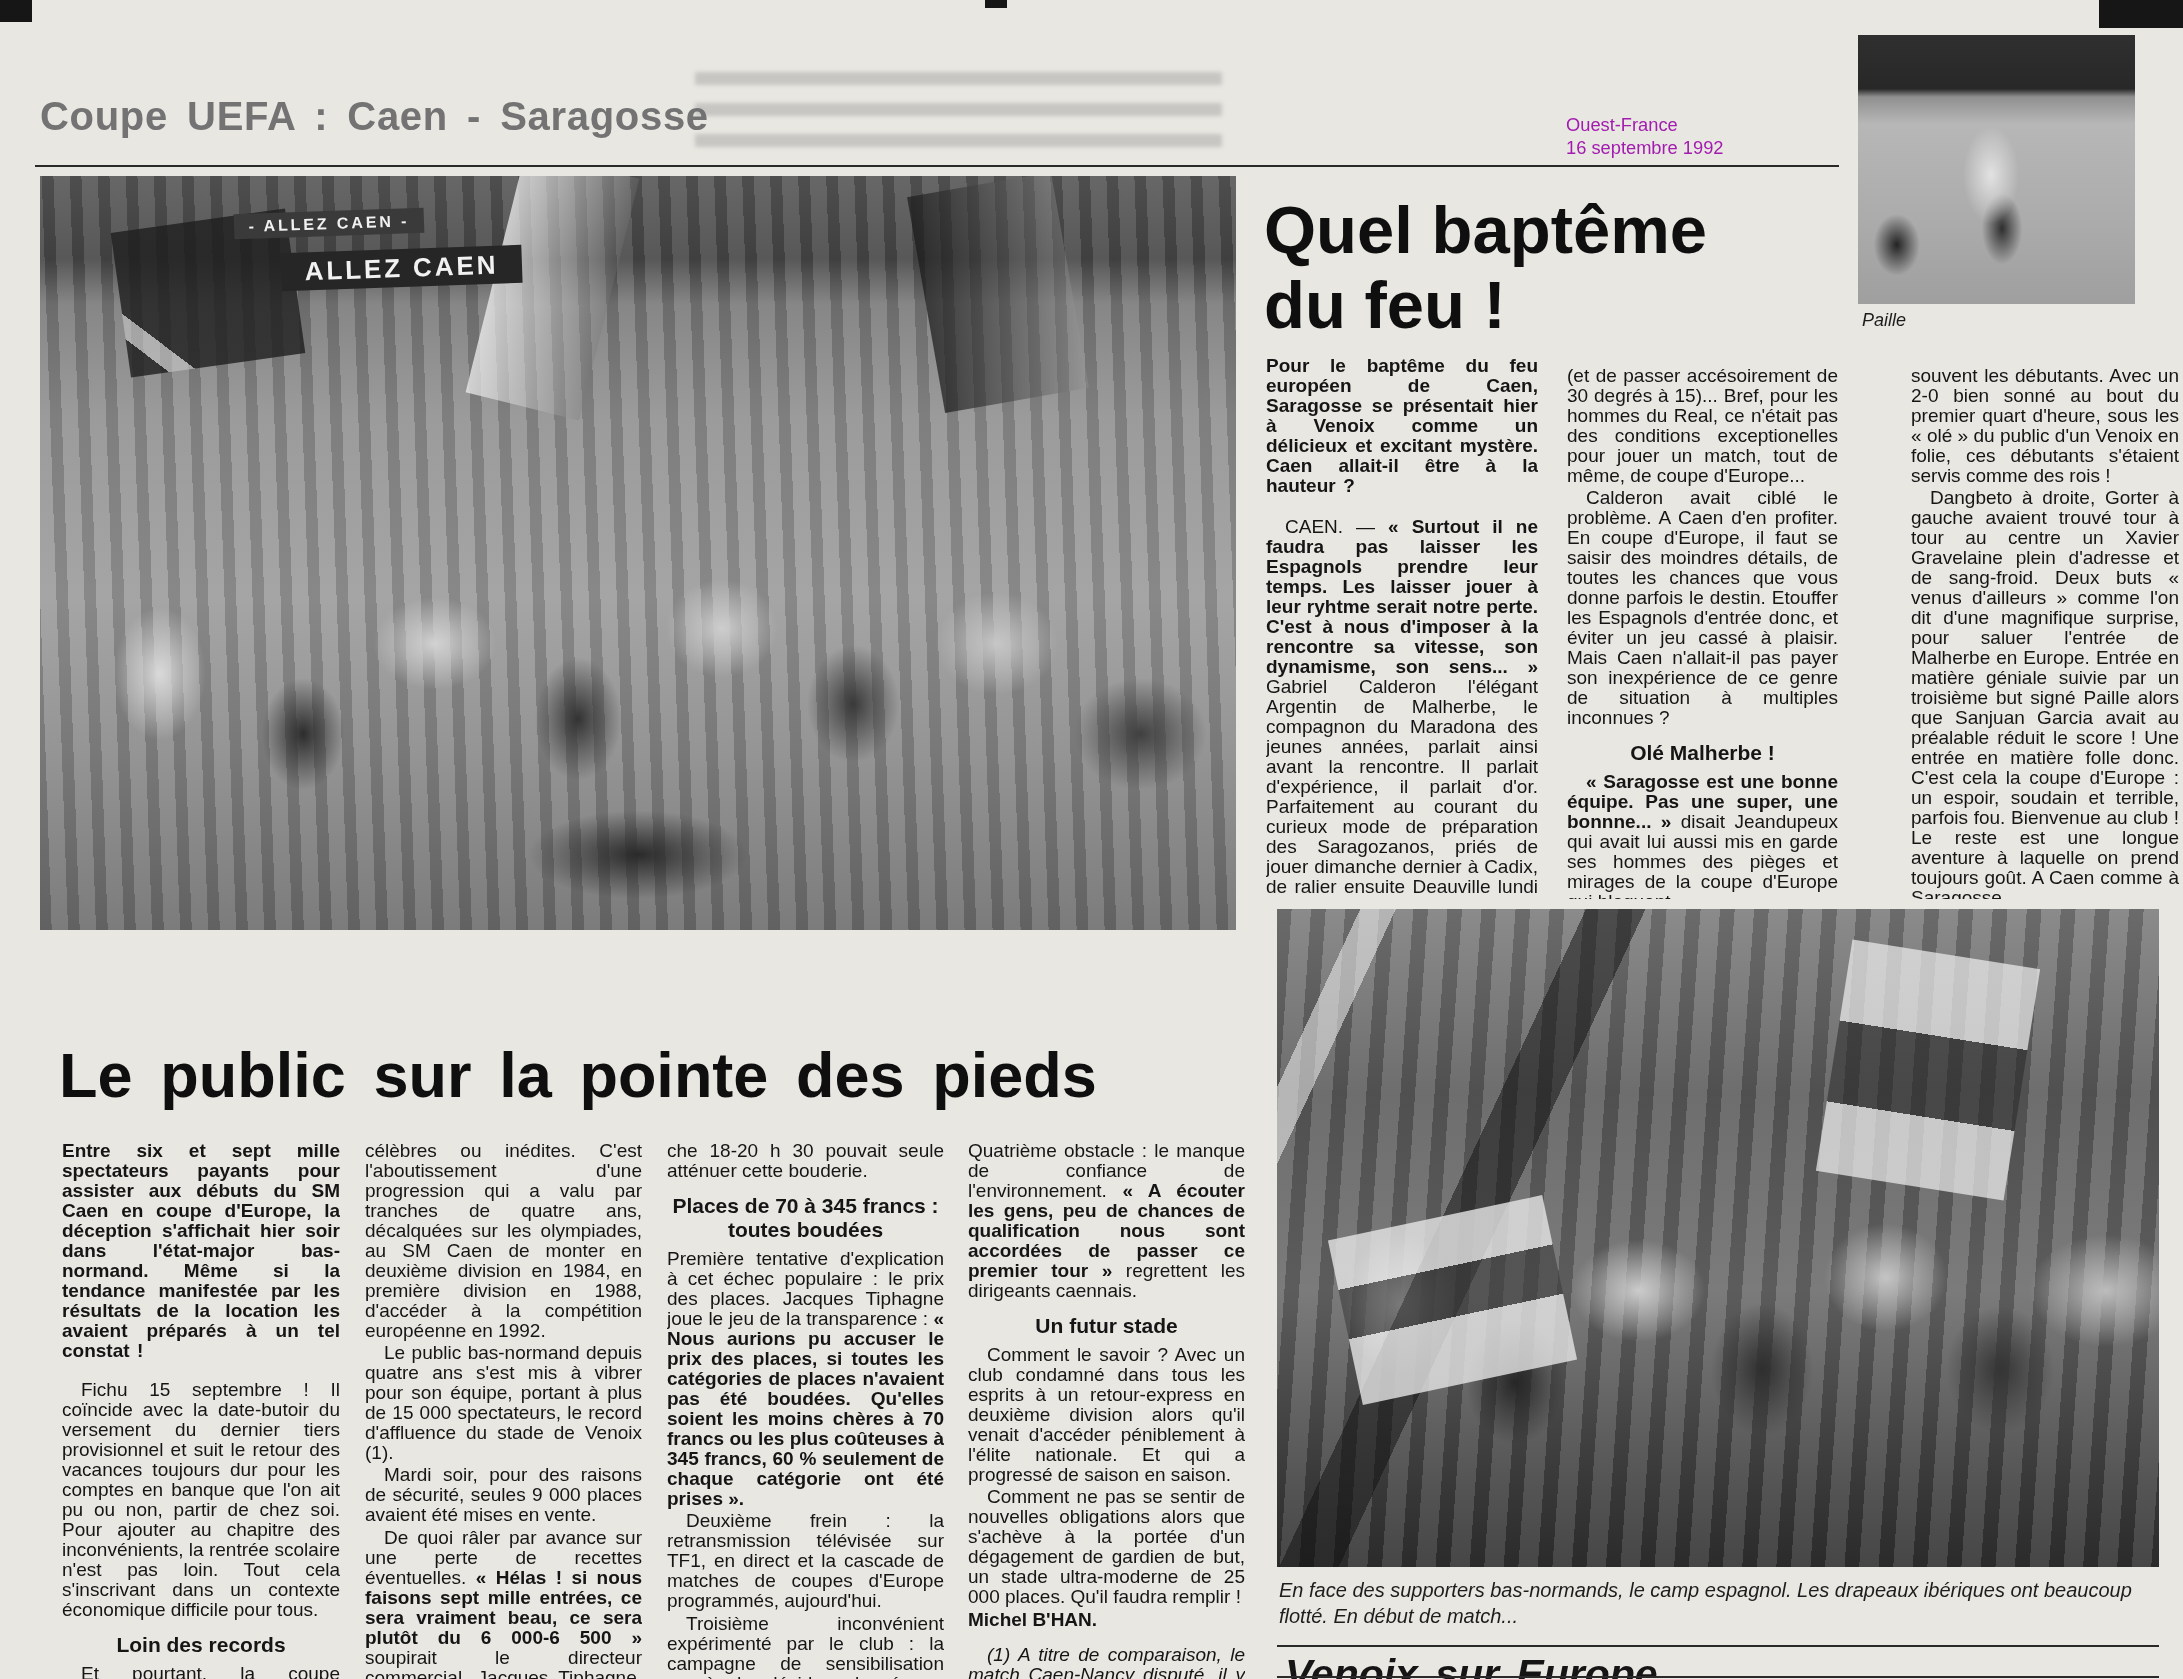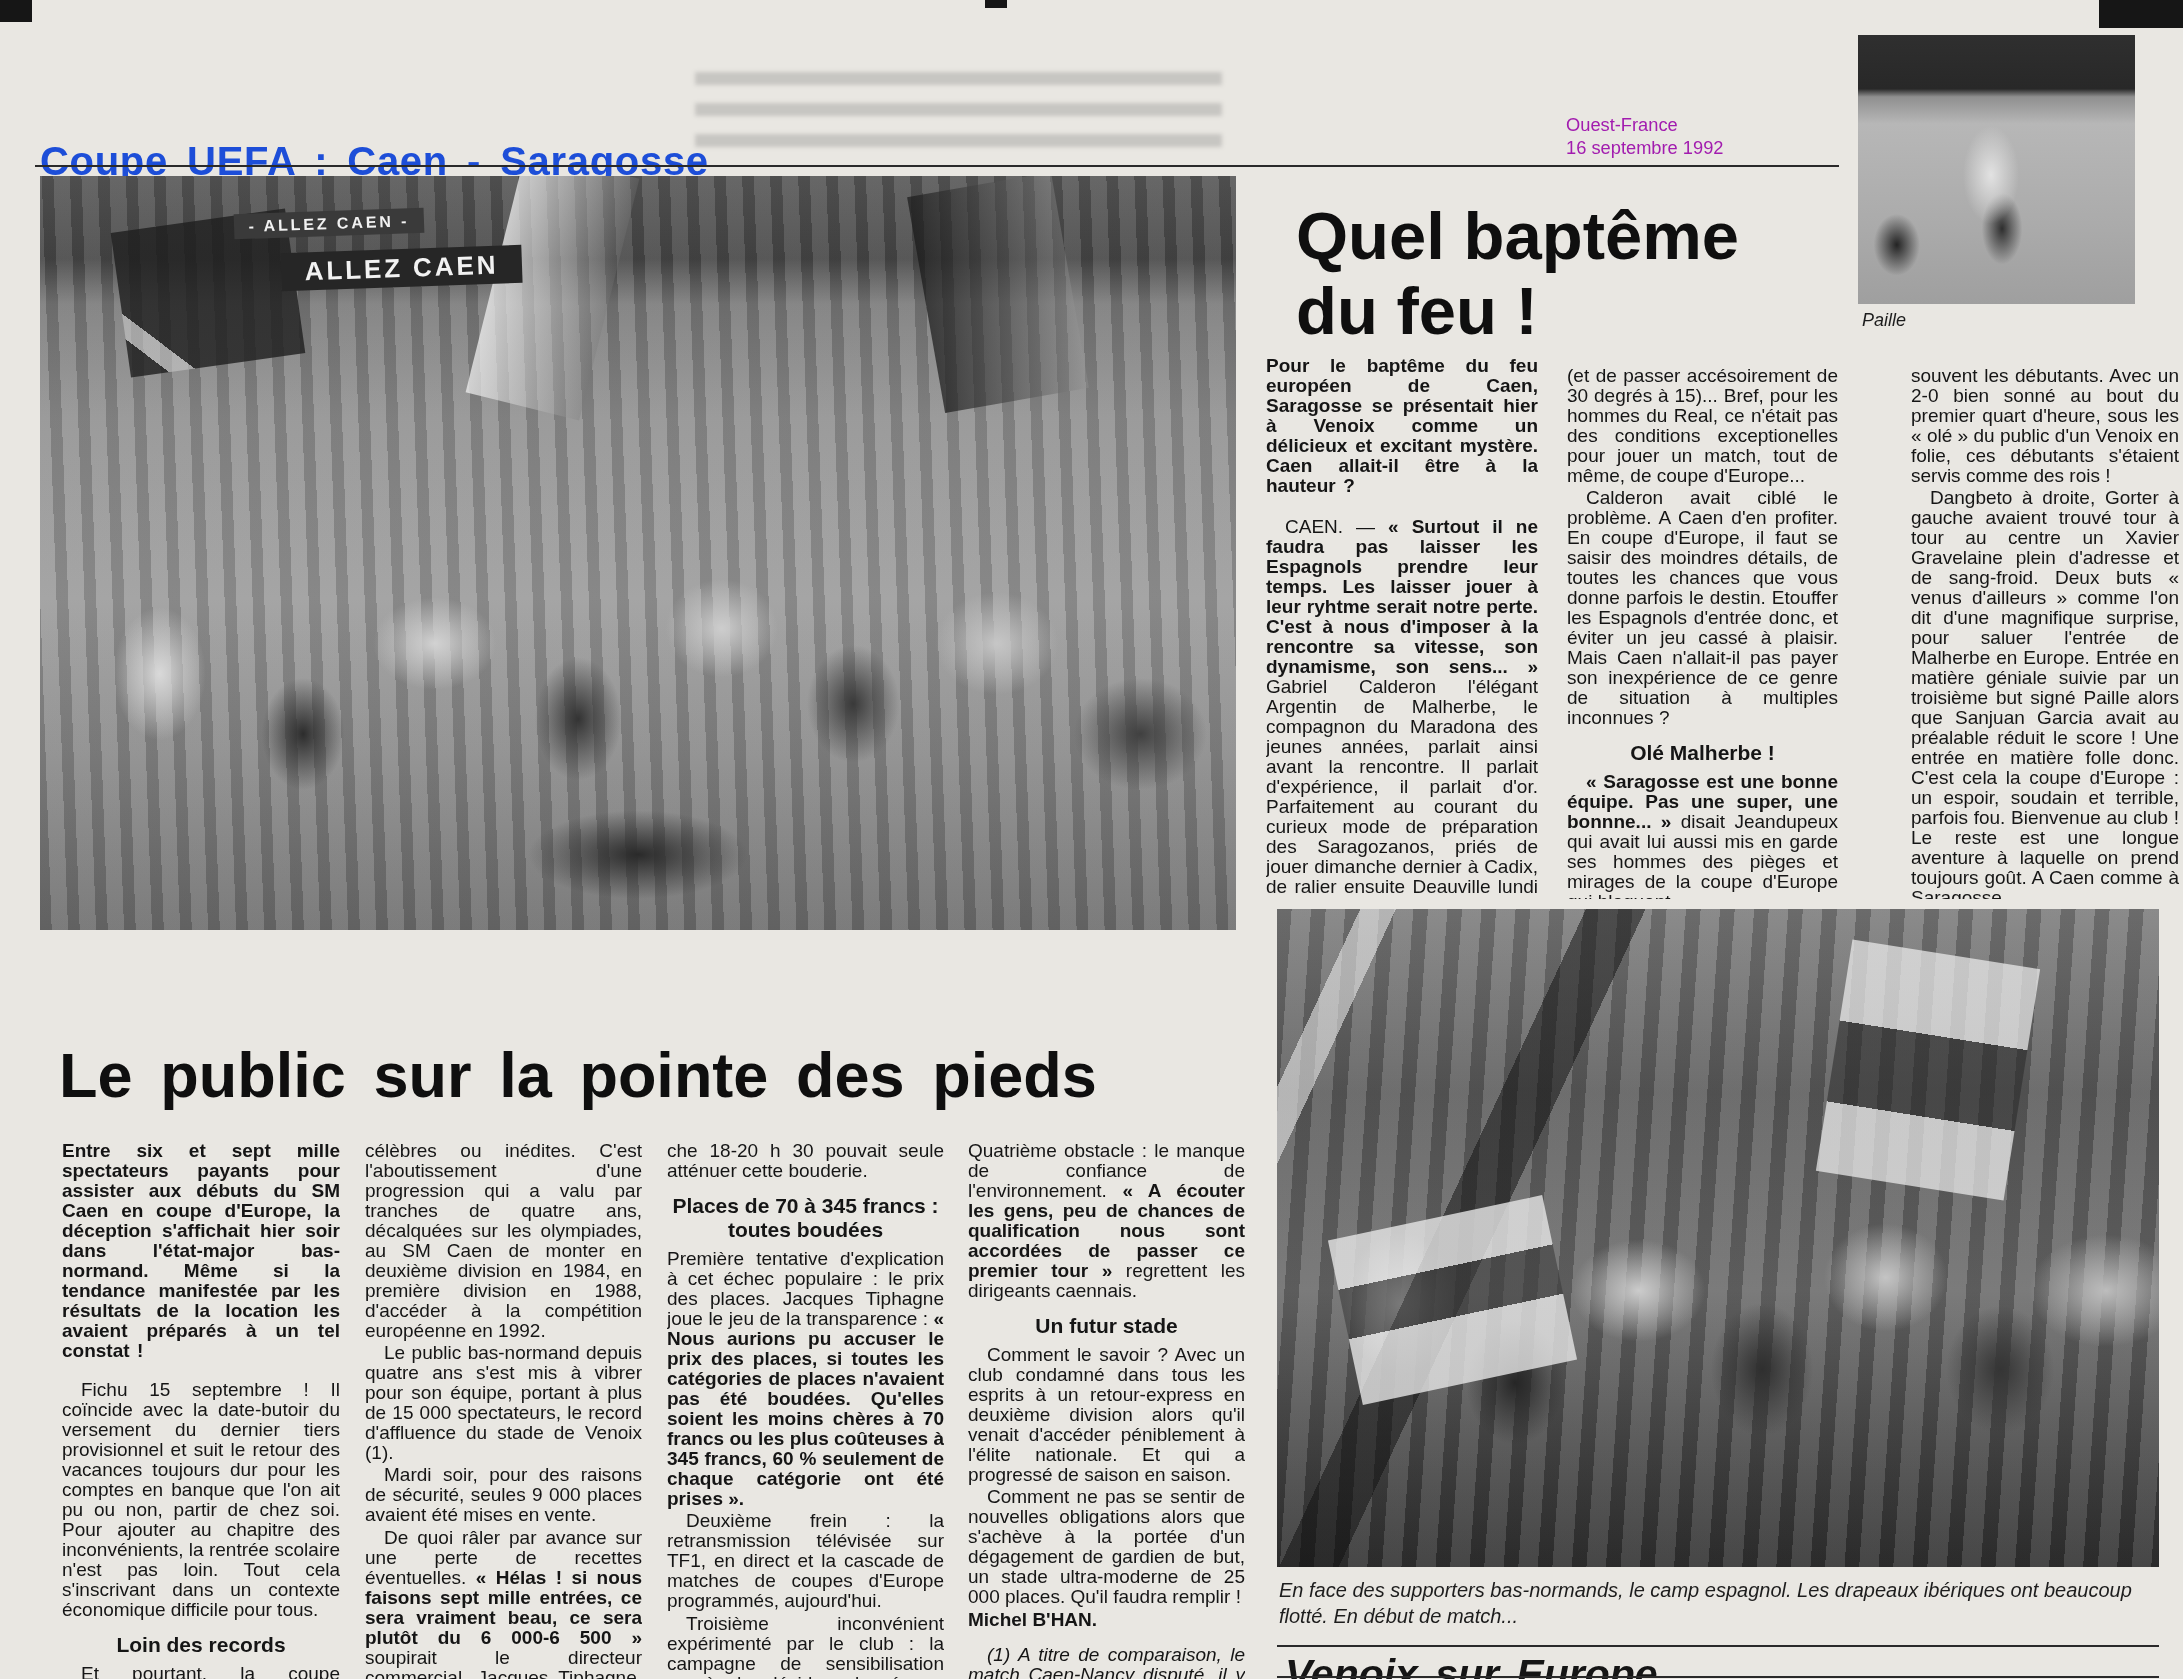--- a/index.html
+++ b/index.html
@@ -1,20 +1,20 @@
 <!DOCTYPE html>
 <html style="font-size:11.7px"><head>
 <meta charset="utf-8">
 <style>
   html,body{margin:0;padding:0;background:#cfcdc9;}
   .page{position:relative;width:2183px;height:1680px;background:#e9e7e2;overflow:hidden;
         font-family:"Liberation Sans","DejaVu Sans",sans-serif;color:#151515;}
   .abs{position:absolute;}
   .cornermark{background:#161616;}
-  .kicker{font-size:40px;font-weight:bold;letter-spacing:0.7px;word-spacing:7.3px;color:#1d4ed8;white-space:nowrap;margin-top:45px;}
+  .kicker{font-size:40px;font-weight:bold;letter-spacing:0.7px;word-spacing:7.3px;color:#737373;white-space:nowrap;}
   .masthead{font-size:18.3px;line-height:23px;text-align:left;color:#a21caf;}
   .rule{background:#2a2a2a;}
   .ghost{filter:blur(2.2px);opacity:.5;
      background:repeating-linear-gradient(0deg,transparent 0 17.6px,rgba(110,110,110,.55) 17.6px 31px);}
   
   .h-big{font-weight:bold;color:#0f0f0f;letter-spacing:0;}
   .h-bapteme{font-size:67px;line-height:75px;}
   .h-public{font-size:63px;line-height:67px;white-space:nowrap;word-spacing:10.2px;}
   .h-venoix{font-size:41px;font-weight:bold;font-style:italic;white-space:nowrap;word-spacing:5.9px;}
   
@@ -94,21 +94,21 @@
          background:linear-gradient(90deg,rgba(240,240,240,.75),rgba(120,120,120,.3));"></div>
     <div class="flag" style="left:885px;top:7.3px;width:146px;height:219px;transform:rotate(-10deg);
          background:linear-gradient(90deg,rgba(25,25,25,.7),rgba(150,150,150,.35));"></div>
     <div class="banner-strip" style="left:194px;top:35px;width:190px;height:25px;font-size:16px;transform:rotate(-2deg);background:#3a3a3a;">- ALLEZ CAEN -</div>
     <div class="banner-strip" style="left:241px;top:73px;width:241px;height:38px;font-size:26px;transform:rotate(-2deg);">ALLEZ CAEN</div>
   </div>
 
   <div class="abs photo photo-paille" style="left:1858px;top:35px;width:277px;height:269px;"></div>
   <div class="abs caption" style="left:1862px;top:307px;width:271px;font-size:18px;">Paille</div>
 
-  <div class="abs h-big h-bapteme" style="left:1264px;top:198px;width:600px;margin-left:32px;">
+  <div class="abs h-big h-bapteme" style="left:1264px;top:192px;width:600px;">
     <div>Quel baptême</div>
     <div>du feu !</div>
   </div>
 
   <div class="abs col" style="left:1266px;top:356px;width:272px;height:543px;">
     <p class="lead">Pour le baptême du feu européen de Caen, Saragosse se présentait hier à Venoix comme un délicieux et excitant mystère. Caen allait-il être à la hauteur ?</p>
     <p class="mt" style="margin-top:20.5px !important;"><span>CAEN. — </span><b>« Surtout il ne faudra pas laisser les Espagnols prendre leur temps. Les laisser jouer à leur ryhtme serait notre perte. C'est à nous d'imposer à la rencontre sa vitesse, son dynamisme, son sens... »</b><span> Gabriel Calderon l'élégant Argentin de Malherbe, le compagnon du Maradona des jeunes années, parlait ainsi avant la rencontre. Il parlait d'expérience, il parlait d'or. Parfaitement au courant du curieux mode de préparation des Saragozanos, priés de jouer dimanche dernier à Cadix, de ralier ensuite Deauville lundi matin pour jouer à Caen hier soir</span></p>
   </div>
 
   <div class="abs col" style="left:1567px;top:366px;width:271px;height:533px;">

